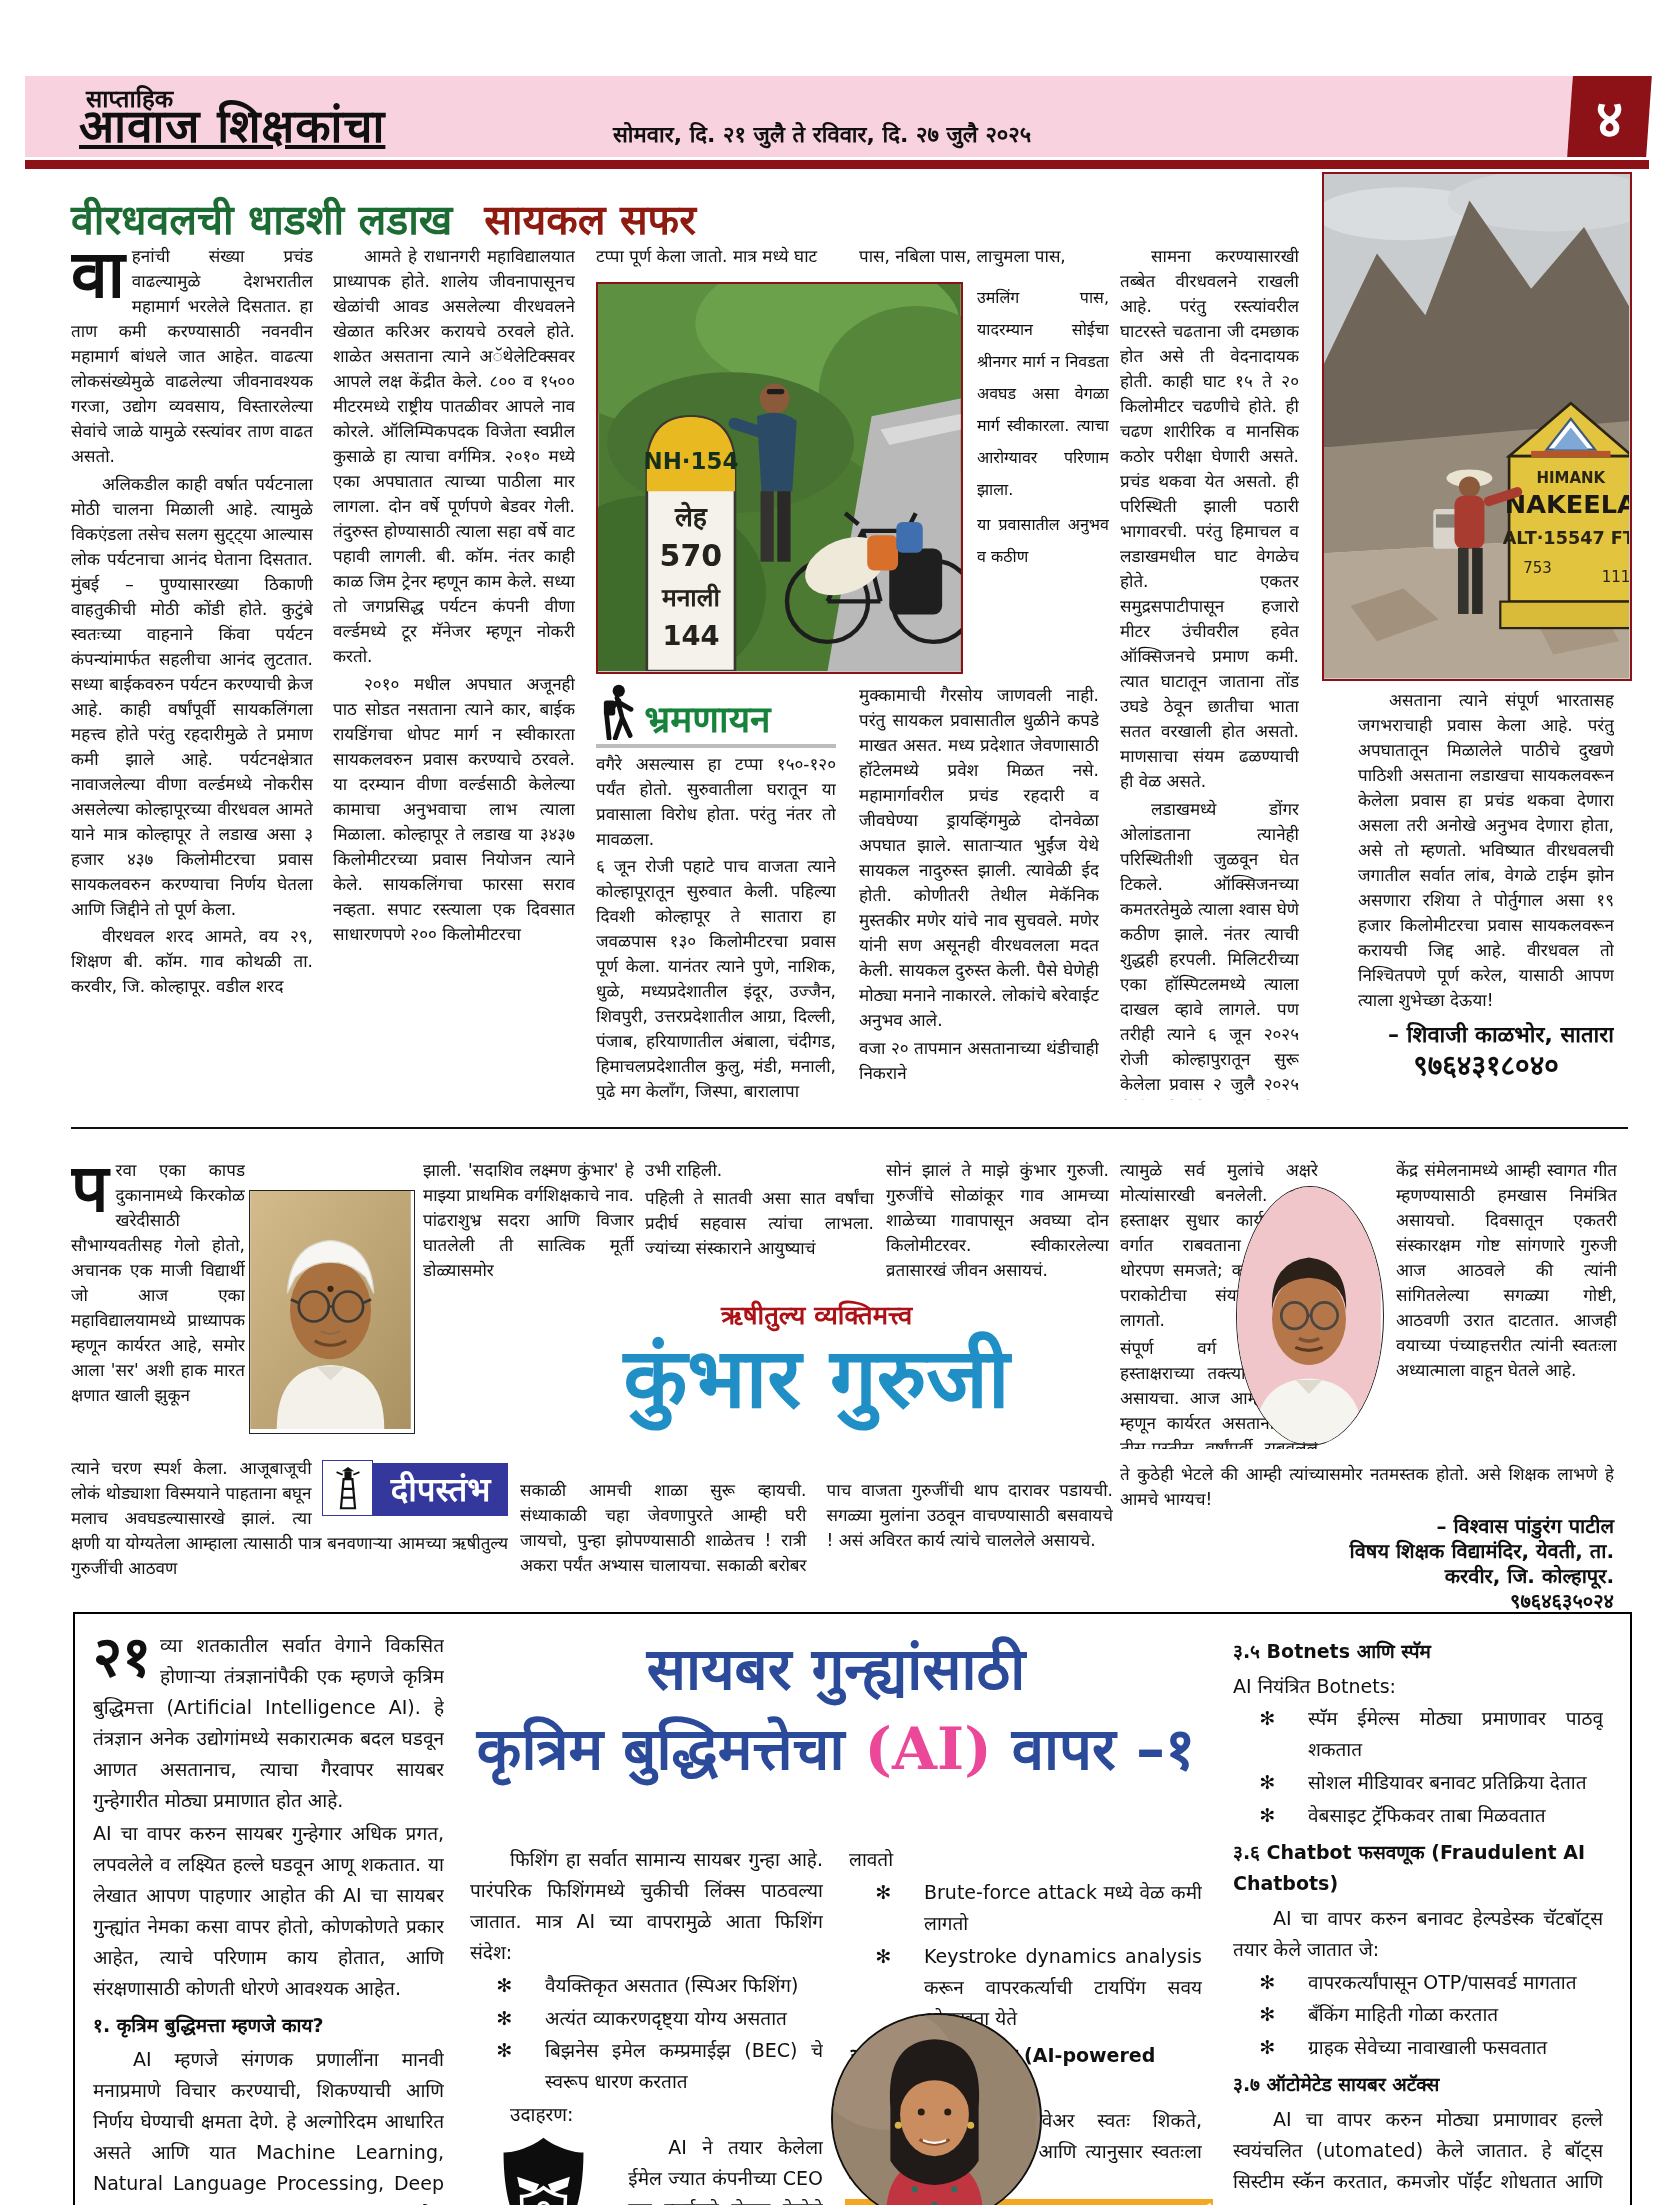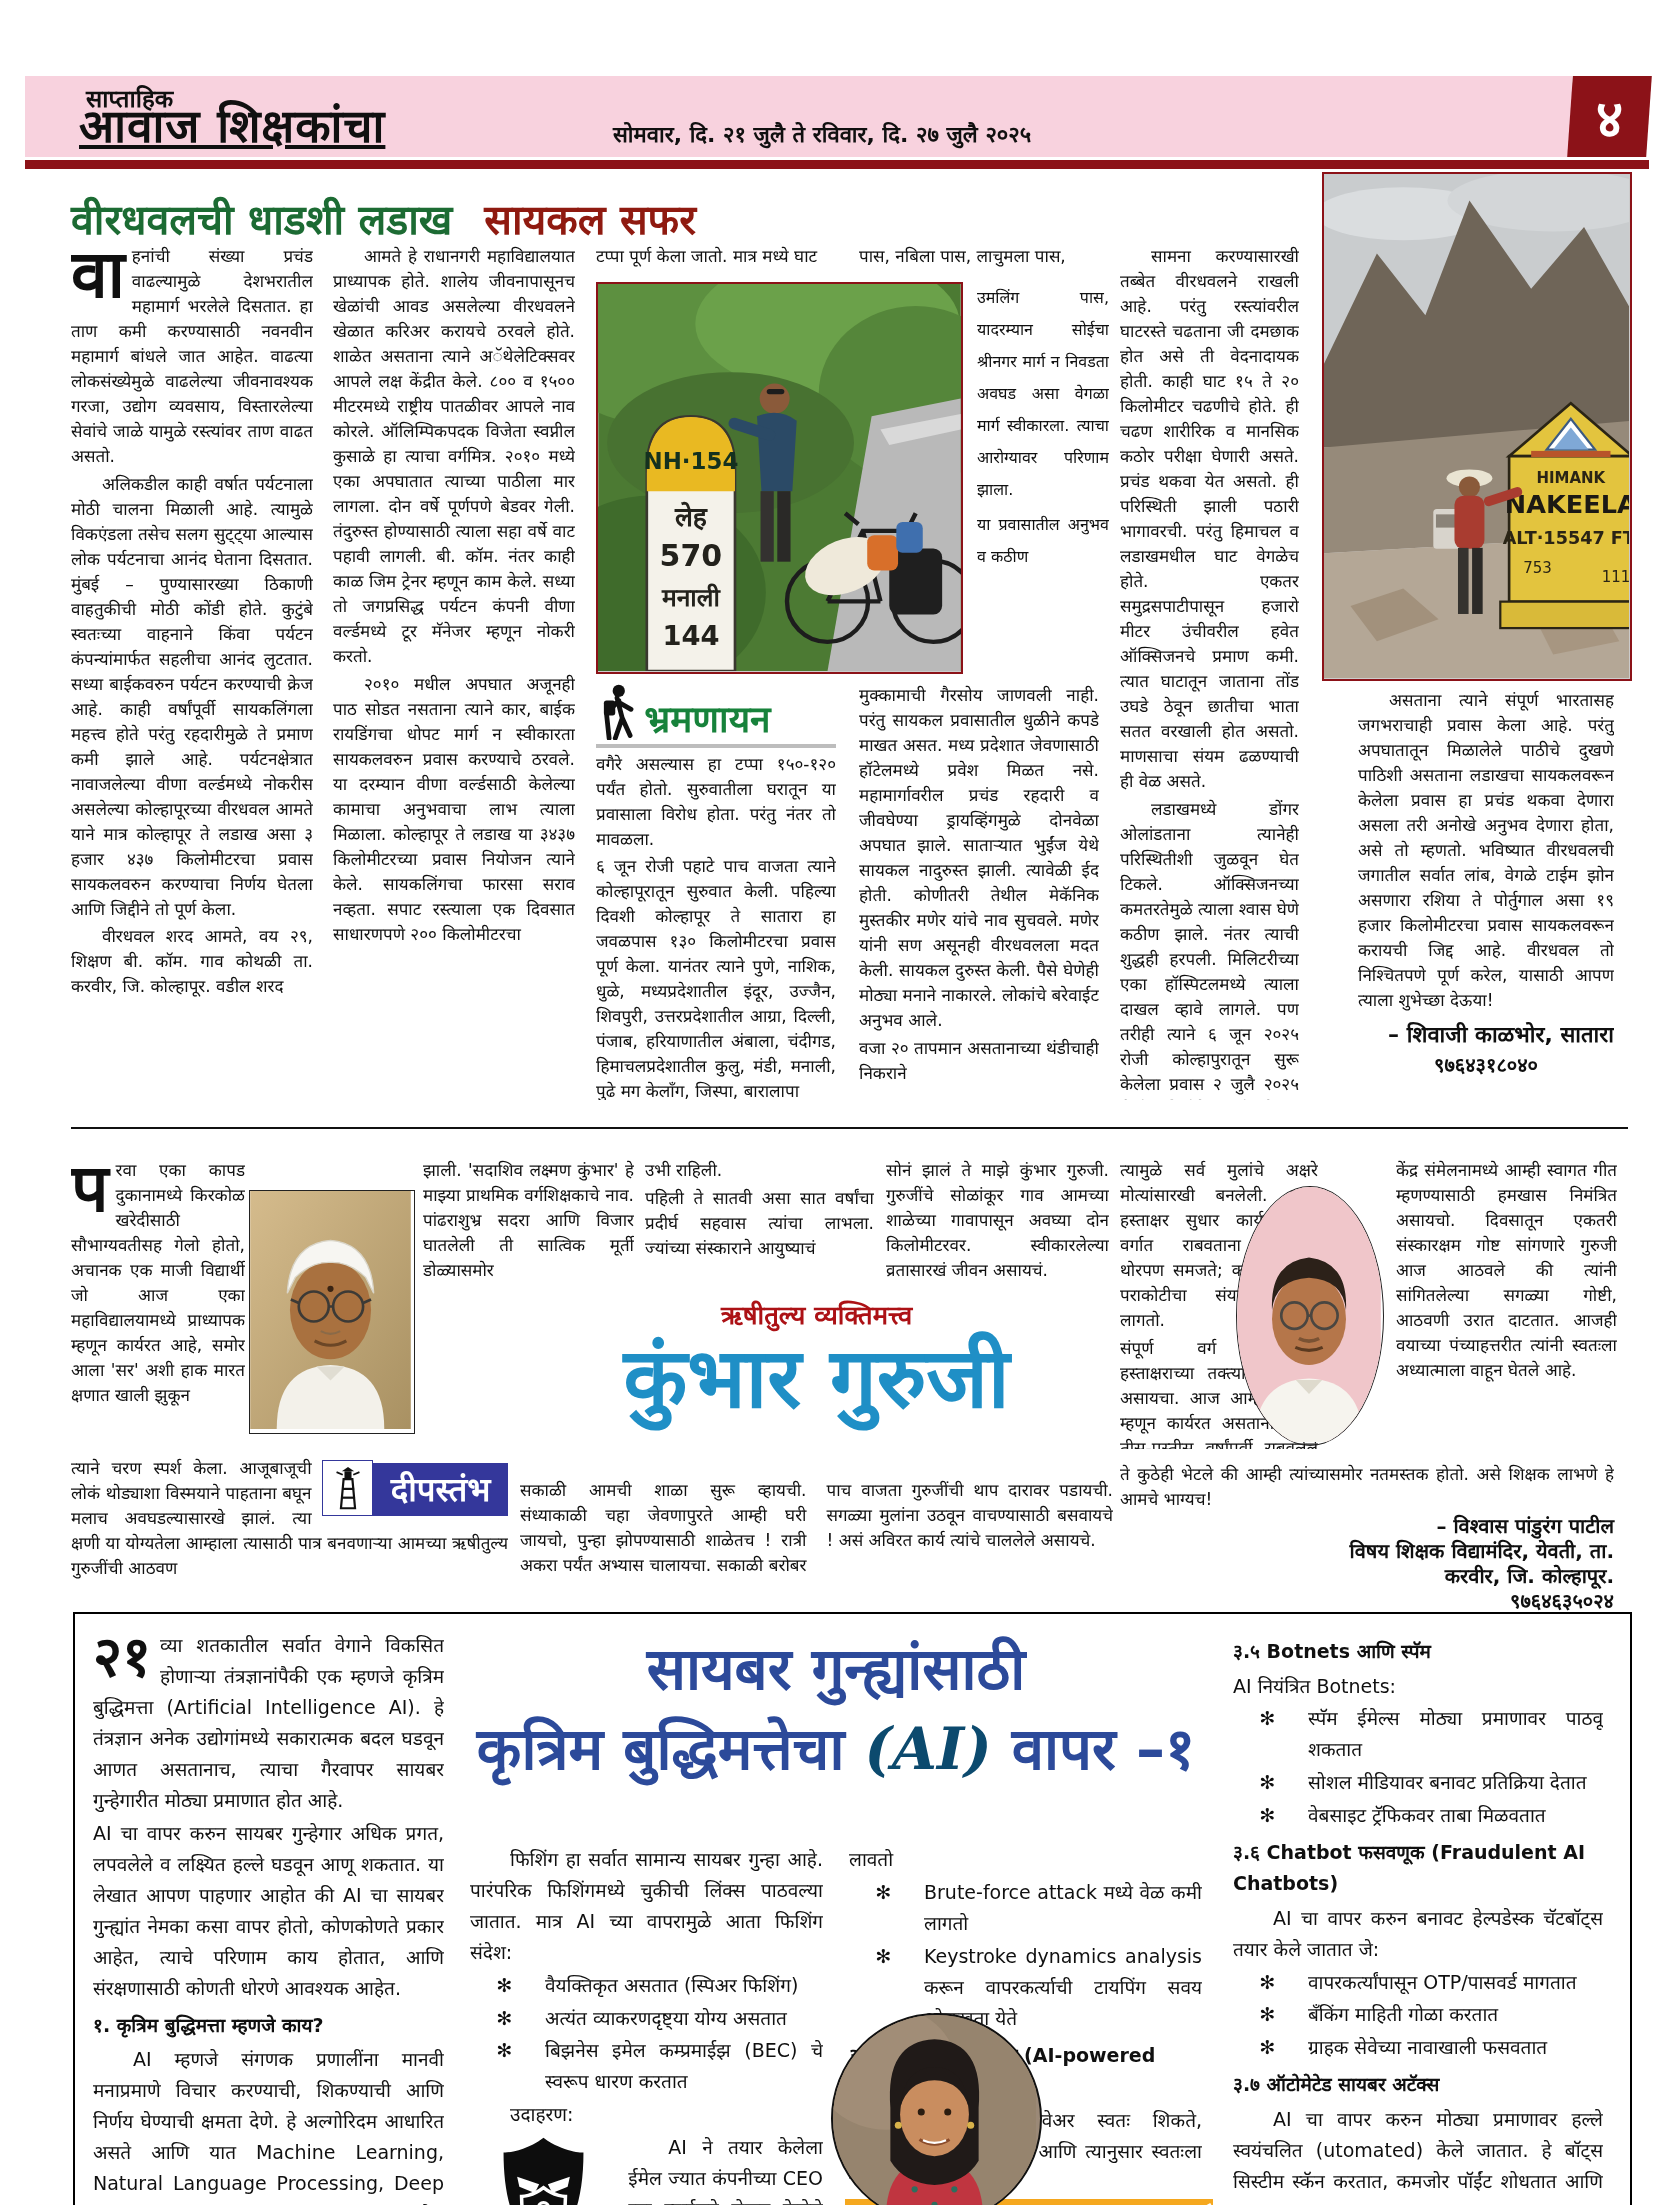--- a/index.html
+++ b/index.html
@@ -20,37 +20,37 @@
   .head1 .r{color:#8F1A10;margin-left:17.6px;}
   .col{overflow:hidden;text-align:justify;font-size:17px;line-height:25px;}
   .para{margin:0 0 2.6px 0;text-indent:31px;}
   .noindent{text-indent:0;}
   .dc{float:left;font-size:66px;line-height:55px;font-weight:bold;padding:2.6px 7px 0 0;}
   .photoframe{border:2.2px solid #8C1218;box-sizing:border-box;overflow:hidden;background:#ccc;}
   .strip{font-size:16px;line-height:32px;}
   .bhram{display:flex;align-items:flex-end;gap:6.2px;margin-bottom:4.4px;border-bottom:4.4px solid #bdbdbd;padding-bottom:3.5px;}
   .bhram .txt{color:#17823B;font-size:37px;font-weight:900;line-height:40px;}
   .byline1{font-size:22px;font-weight:bold;text-align:right;margin-top:8.8px;}
-  .phone1{font-size:20px;font-weight:bold;text-align:center;margin-top:6.2px;}
+  .phone1{font-size:28px;font-weight:bold;text-align:center;margin-top:6.2px;}
   .rule{background:#111;}
   
   .kicker{color:#AC1115;font-size:25.6px;font-weight:bold;text-align:center;}
   .head2{color:#1F8FC6;font-size:83px;font-weight:900;text-align:center;line-height:93px;}
   .oval{border-radius:50%;border:1.8px solid #222;overflow:hidden;}
   .deep{float:right;display:flex;align-items:flex-end;margin:4.4px 0 4.4px 10.6px;}
   .deep .ibox{width:49px;height:54px;background:#fff;border:1.3px solid #34379B;display:flex;align-items:center;justify-content:center;}
   .deep .lbox{background:#34379B;color:#fff;font-size:33px;font-weight:bold;padding:6.2px 17.6px;height:41px;display:flex;align-items:center;}
   .twocol{column-count:2;column-gap:20px;}
   .byline2{font-size:20px;font-weight:bold;text-align:right;line-height:25px;}
   
   .box3{border:2.2px solid #000;box-sizing:border-box;}
   .head3{text-align:center;color:#2C4A9A;font-weight:bold;}
   .head3 .l1{font-size:58px;line-height:75px;}
   .head3 .l2{font-size:58px;line-height:84px;}
-  .head3 .ai{color:#0c4a6e;font-family:"DejaVu Serif",serif;font-style:italic;}
+  .head3 .ai{color:#ec4899;font-family:"DejaVu Serif",serif;}
   .a3col{overflow:hidden;text-align:justify;font-size:19px;line-height:31px;}
   .blk{margin:0 0 1.8px 0;}
   .blk-h{font-weight:bold;margin:6.2px 0 3.5px 0;text-align:left;}
   .blk-p{text-indent:40px;}
   .blk-p0{text-indent:0;}
   .blk-b{position:relative;padding-left:75px;}
   .blk-b::before{content:"\273B";position:absolute;left:26.5px;top:0;}
   .dc21{float:left;font-size:56px;line-height:46px;font-weight:bold;padding:3.5px 8.8px 0 0;}
   .cyrow::after{content:"";display:block;clear:both;}
   .cyshield{float:left;width:146px;margin:2.6px 12.3px 2.6px 0;text-align:center;}

